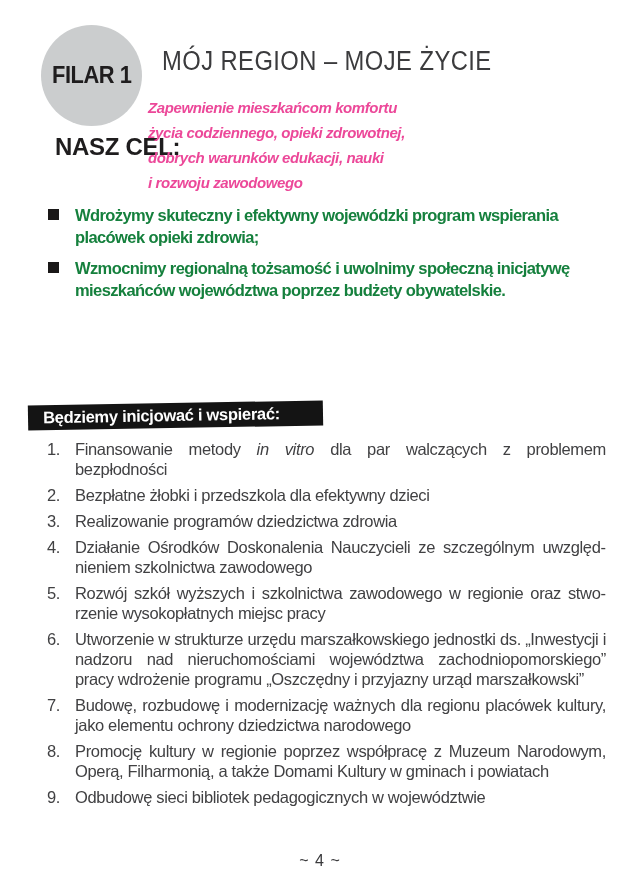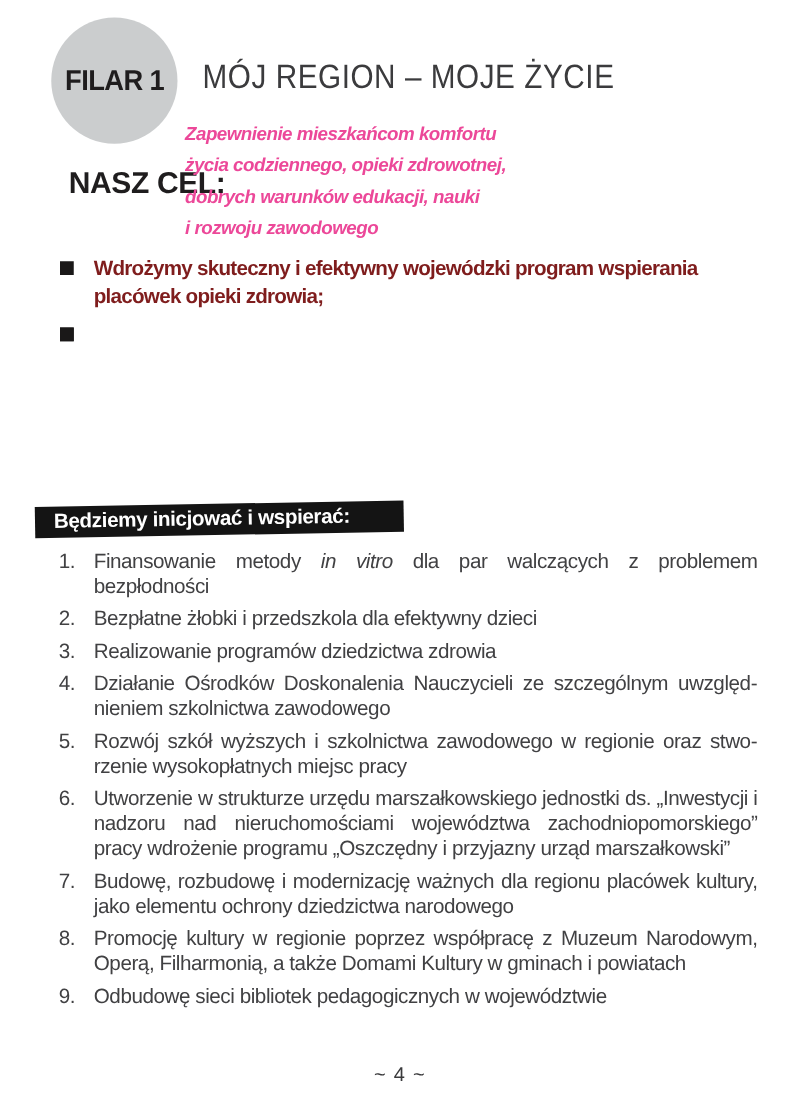--- a/index.html
+++ b/index.html
@@ -8,21 +8,21 @@
     width: 640px; height: 891px;
     font-family: "Liberation Sans", sans-serif;
     position: relative; overflow: hidden;
   }
   .page {
     position: absolute; inset: 0;
     background: #ffffff;
   }
   
   .pillar-circle {
-    position: absolute; left: 41px; top: 14px;
+    position: absolute; left: 41px; top: 25px;
     width: 101px; height: 101px; border-radius: 50%;
     background: #cbcdce;
     display: flex; align-items: center; justify-content: center;
   }
   .pillar-circle .badge-label {
     font-weight: bold; font-size: 23px; letter-spacing: -0.5px;
     color: #1f1d1e; transform: scaleX(0.95);
   }
   .page-title {
     position: absolute; left: 162px; top: 46px;
@@ -42,21 +42,21 @@
     color: #ec4899; line-height: 25px; letter-spacing: -0.4px;
     white-space: pre-line;
   }
   
   .bullets {
     position: absolute; left: 48px; top: 204px; width: 554px;
     list-style: none;
   }
   .bullet-item {
     position: relative; padding-left: 27px; margin-bottom: 9px;
-    font-size: 16.5px; font-weight: bold; color: #7f1d1d;
+    font-size: 16.5px; font-weight: bold; color: #15803d;
     line-height: 22px; letter-spacing: -0.6px;
   }
   .bullet-item .sq {
     position: absolute; left: 0; top: 5px;
     width: 11px; height: 11px; background: #1a1818;
   }
   
   .section-bar {
     position: absolute; left: 28px; top: 403px;
     width: 295px; height: 25px; background: #141414;
@@ -109,20 +109,21 @@
   <ul class="bullets">
     <li class="bullet-item">
       <span class="sq"></span>
       <span>Wdrożymy skuteczny i efektywny wojewódzki program wspierania placówek opieki zdrowia;</span>
     </li>
     <li class="bullet-item">
       <span class="sq"></span>
     </li>
     <li class="bullet-item">
       <span class="sq"></span>
+      <span>Wzmocnimy regionalną tożsamość i uwolnimy społeczną inicjatywę mieszkańców województwa poprzez budżety obywatelskie.</span>
     </li>
   </ul>
 
   <div class="section-bar">
     <span class="section-heading">Będziemy inicjować i wspierać:</span>
   </div>
 
   <ol class="numbered">
     <li class="num-item">
       <span class="num">1.</span>

